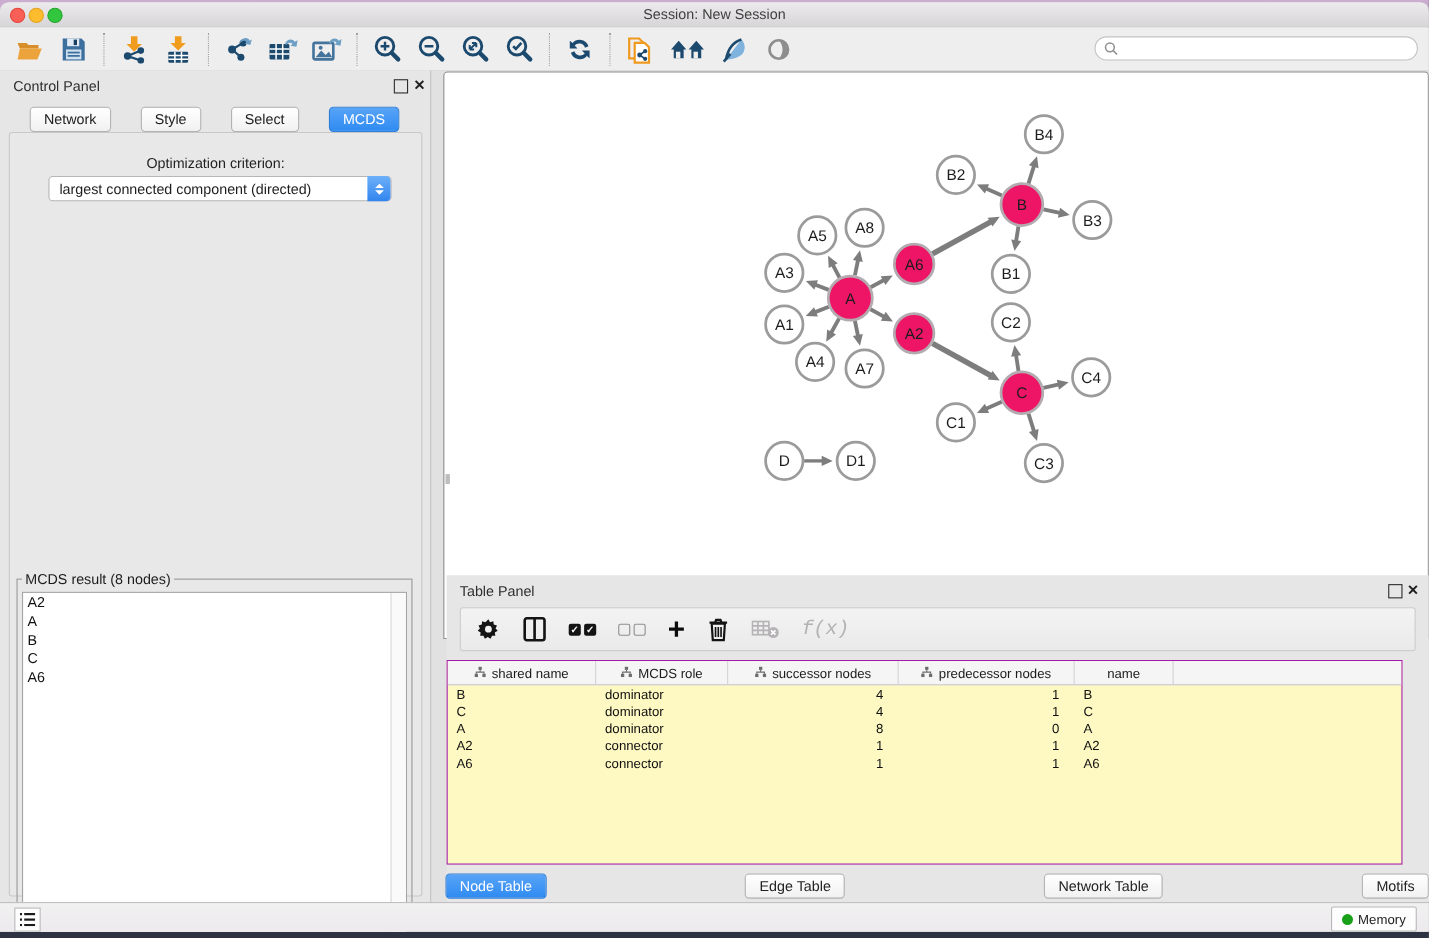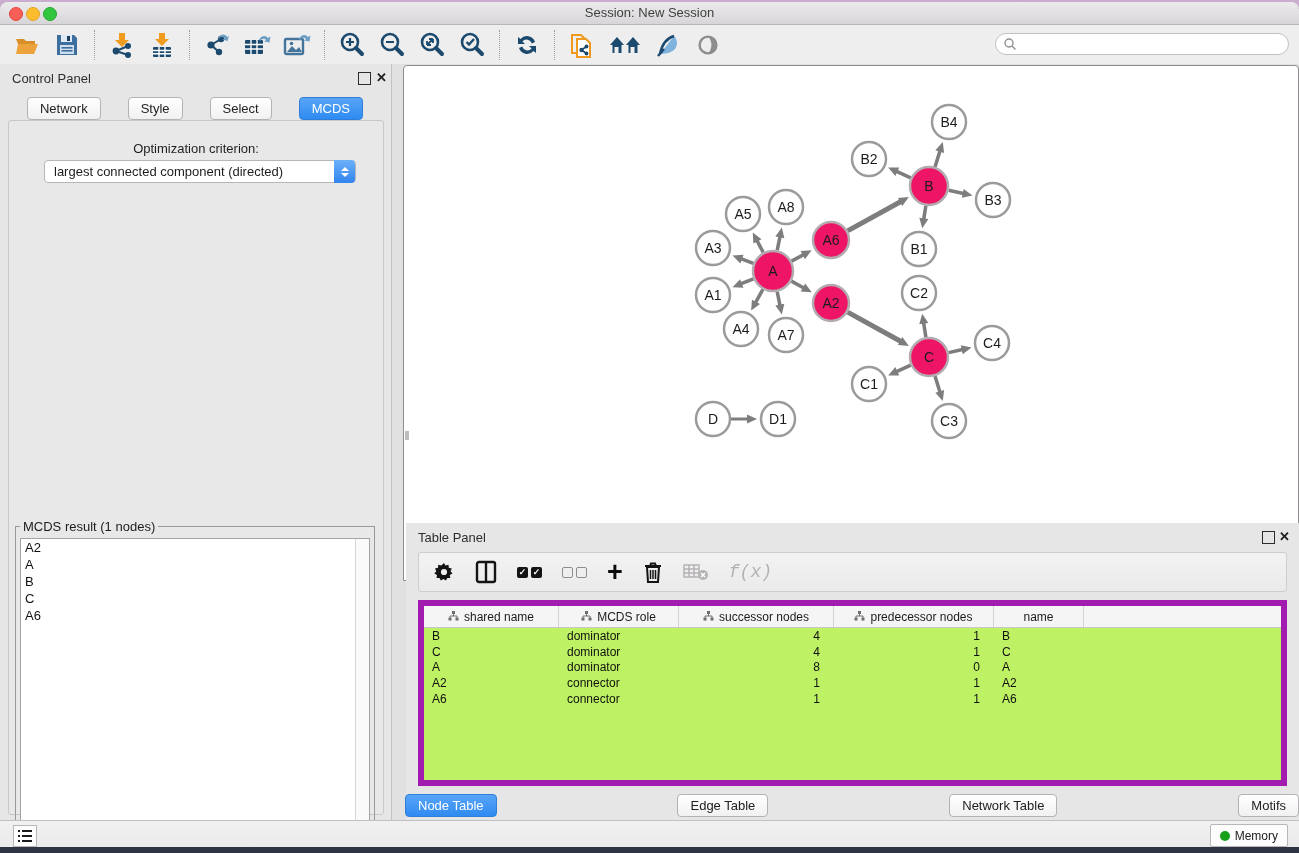--- a/index.html
+++ b/index.html
@@ -114,22 +114,22 @@
     display:flex;align-items:center;gap:20px;padding-left:14px;box-sizing:border-box;
   }
   .tpi{display:flex;align-items:center;justify-content:center;height:28px;}
   .fx-icon{font-family:Liberation Mono, monospace;font-style:italic;font-size:18px;color:#b3b1b3;}
   .plus-icon{font-size:27px;font-weight:bold;color:#0c0c0c;line-height:20px;}
   .checkpair{display:flex;gap:3px;}
   .cbox{width:11px;height:11px;border-radius:2px;}
   .cbox.filled{background:#141414;color:#fff;font-size:9px;font-weight:bold;line-height:11px;text-align:center;}
   .cbox.empty{border:1.5px solid #8f8d8f;background:transparent;box-sizing:border-box;}
   .grid-table{
-    position:absolute;left:12px;top:77px;width:869px;height:186px;background:#bef264;
-    border:6px solid #a21caf;box-sizing:border-box;overflow:hidden;
+    position:absolute;left:0;top:77px;width:869px;height:186px;background:#fef9c3;
+    border:1px solid #a21caf;box-sizing:border-box;overflow:hidden;
   }
   .gt-header{display:flex;height:21px;background:#f6f5f6;border-bottom:1px solid #c9c7c9;}
   .gt-hcell{
     position:relative;display:flex;align-items:center;justify-content:center;gap:5px;
     font-size:12px;color:#1b1b1b;border-right:1px solid #d4d2d4;box-sizing:border-box;
   }
   .gt-row{display:flex;height:15.7px;align-items:center;}
   .gt-cell{font-size:12px;color:#101010;box-sizing:border-box;overflow:hidden;white-space:nowrap;}
   .gt-cell.left{padding-left:8px;text-align:left;}
   .gt-cell.right{padding-right:14px;text-align:right;}
@@ -339,21 +339,21 @@
       <div class="cp-body">
         <div class="opt-label">Optimization criterion:</div>
         <div class="opt-select">
           <span>largest connected component (directed)</span>
           <span class="select-stepper">
             <span class="chev up"></span>
               <span class="chev down"></span>
           </span>
         </div>
         <fieldset class="result-fieldset">
-          <legend>MCDS result (1 nodes)</legend>
+          <legend>MCDS result (8 nodes)</legend>
           <div class="result-list" id="mcds-list">
             <div class="result-scroll"></div>
           <div class="result-item">A2</div>
               <div class="result-item">A</div>
               <div class="result-item">B</div>
               <div class="result-item">C</div>
               <div class="result-item">A6</div>
             </div>
         </fieldset>
       </div>

